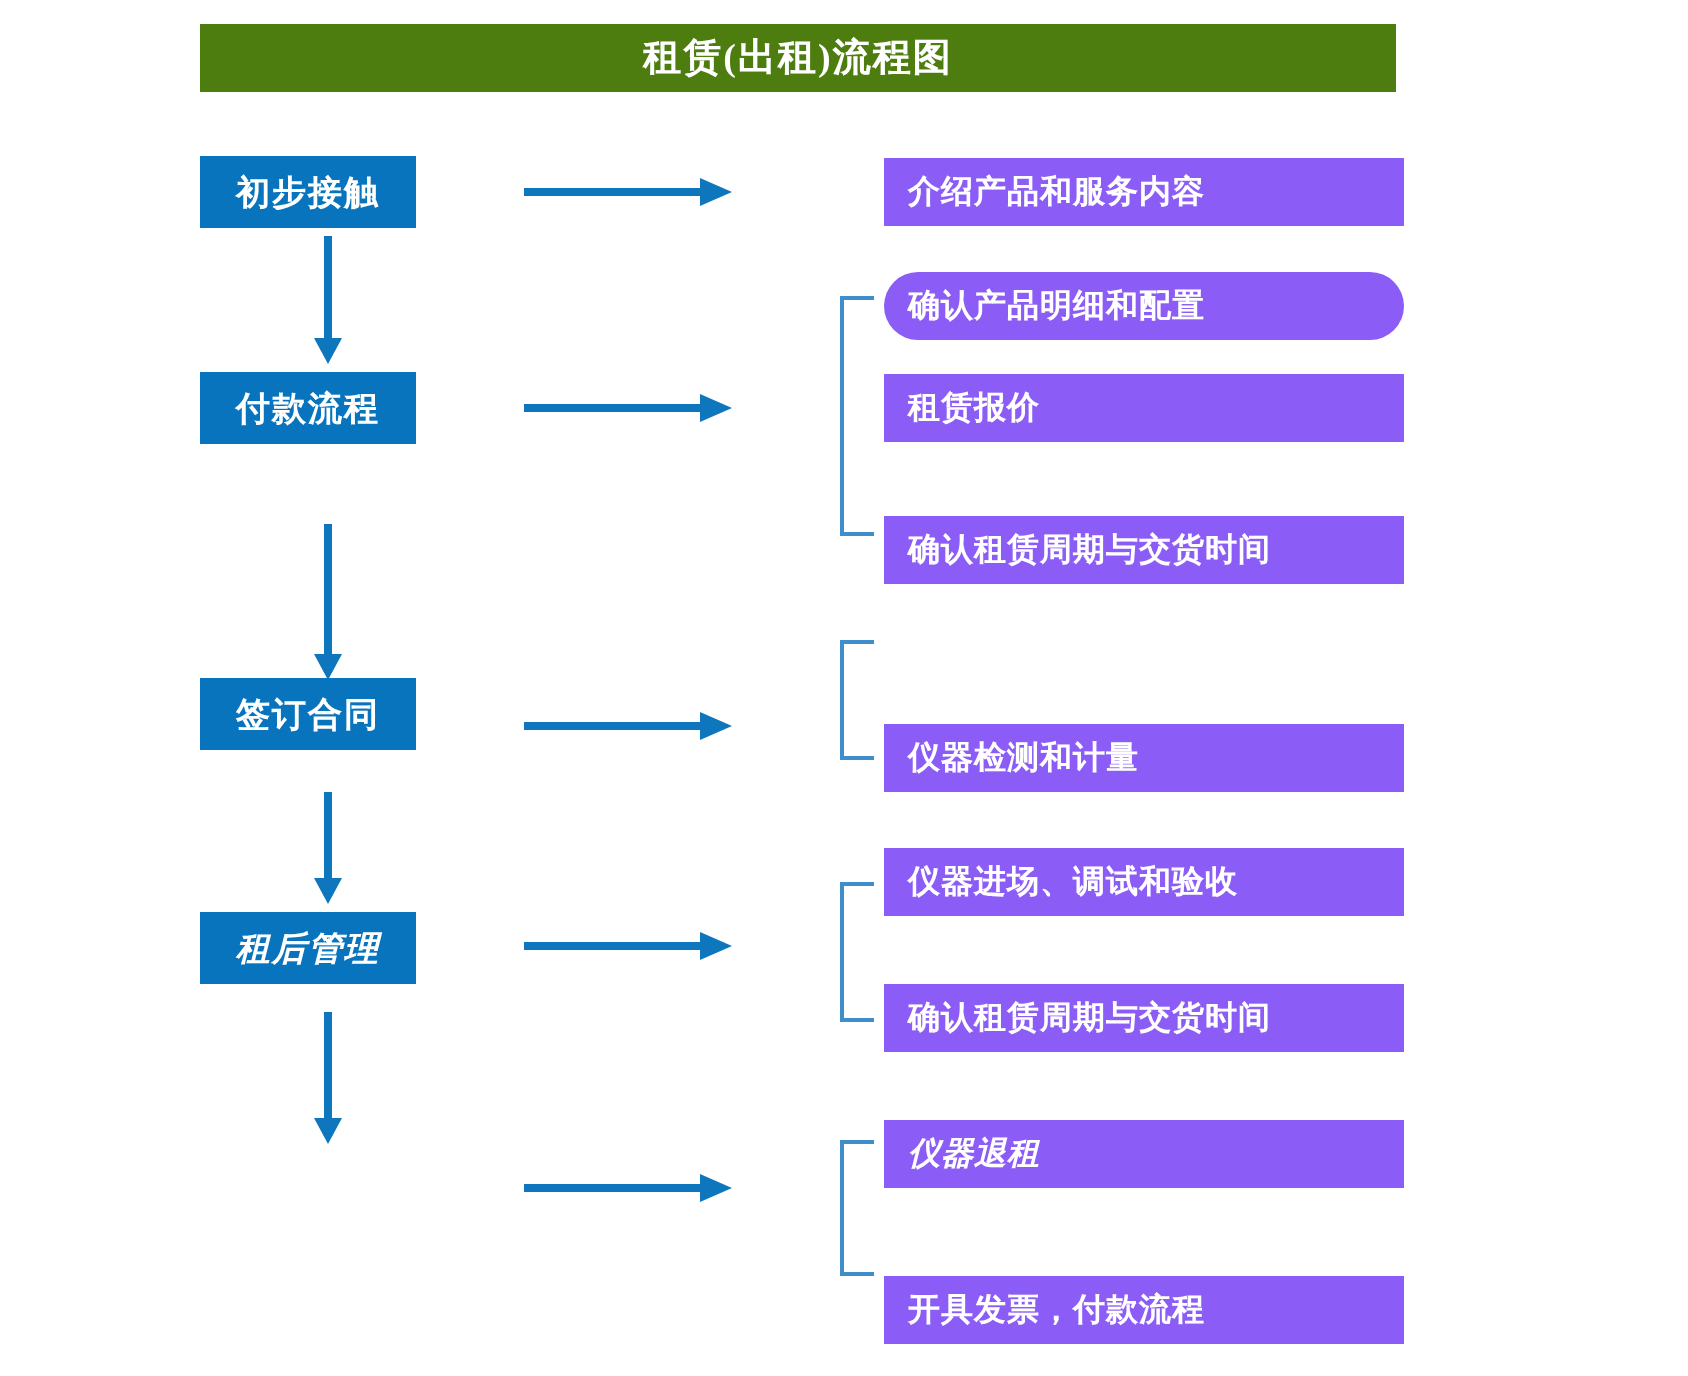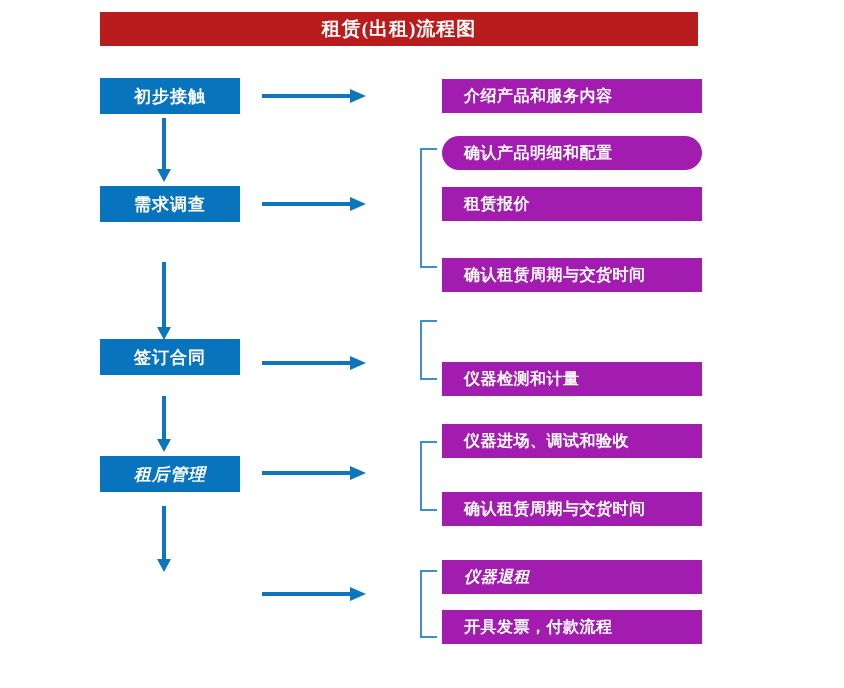--- a/index.html
+++ b/index.html
@@ -19,59 +19,59 @@
     height: 688px;
   }
 
   
   .title-bar {
     position: absolute;
     left: 100px;
     top: 12px;
     width: 598px;
     height: 34px;
-    background: #b91c1c;
+    background: #4d7c0f;
     color: #ffffff;
     font-size: 19px;
     font-weight: bold;
     display: flex;
     align-items: center;
     justify-content: center;
     letter-spacing: 1px;
   }
 
   
   .stage-box {
     position: absolute;
     left: 100px;
-    width: 140px;
+    width: 108px;
     height: 36px;
     background: #0874BE;
     color: #ffffff;
     font-size: 17px;
     font-weight: bold;
     display: flex;
     align-items: center;
     justify-content: center;
     letter-spacing: 1px;
   }
 
   
   .detail-box {
     position: absolute;
     left: 442px;
     width: 260px;
     height: 34px;
-    background: #a21caf;
+    background: #8b5cf6;
     color: #ffffff;
     font-size: 16px;
     font-weight: bold;
     display: flex;
     align-items: center;
-    padding-left: 22px;
+    padding-left: 12px;
     box-sizing: border-box;
     letter-spacing: 0.5px;
   }
 
   
   .h-arrow {
     position: absolute;
     left: 262px;
     width: 104px;
     height: 14px;
@@ -142,21 +142,21 @@
     <div class="head"></div>
   </div>
 
   <div class="detail-box" style="top:79px;">介绍产品和服务内容</div>
 
   <div class="v-arrow" style="left:157px; top:118px; height:64px;">
     <div class="shaft" style="height:51px;"></div>
     <div class="head" style="top:51px;"></div>
   </div>
 
-  <div class="stage-box" style="top:186px;">需求调查</div>
+  <div class="stage-box" style="top:186px;">付款流程</div>
 
   <div class="h-arrow" style="top:197px;">
     <div class="shaft"></div>
     <div class="head"></div>
   </div>
 
   <div class="bracket" style="top:148px; height:120px;"></div>
 
   <div class="detail-box" style="top:136px;border-radius:17px;">确认产品明细和配置</div>
   <div class="detail-box" style="top:187px;">租赁报价</div>
@@ -202,15 +202,15 @@
 
 
   <div class="h-arrow" style="top:587px;">
     <div class="shaft"></div>
     <div class="head"></div>
   </div>
 
   <div class="bracket" style="top:570px; height:68px;"></div>
 
   <div class="detail-box" style="top:560px;font-style:italic;">仪器退租</div>
-  <div class="detail-box" style="top:610px;">开具发票，付款流程</div>
+  <div class="detail-box" style="top:638px;">开具发票，付款流程</div>
 
 </div>
 
 </body></html>

